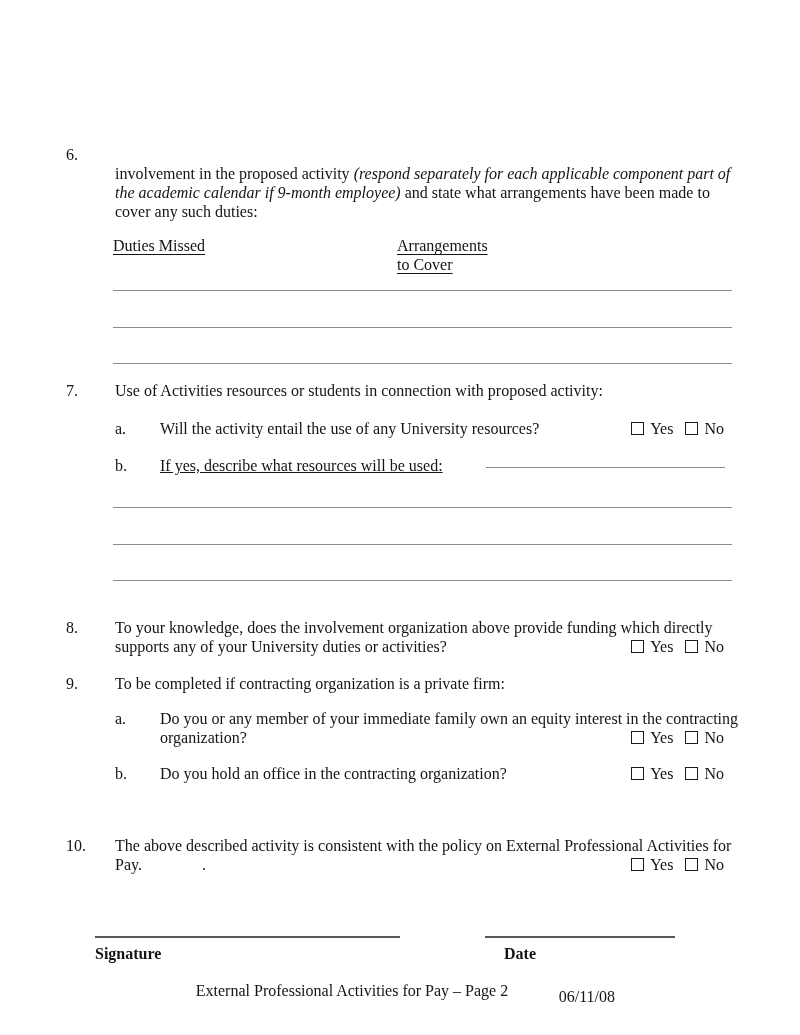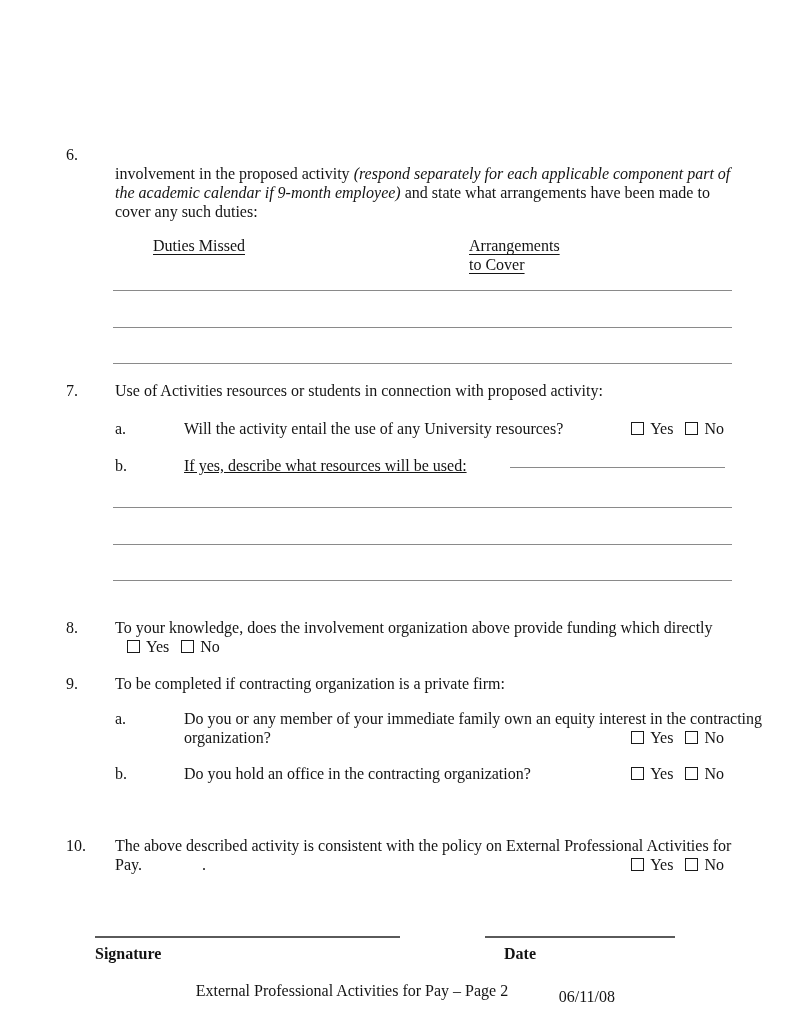--- a/index.html
+++ b/index.html
@@ -2,27 +2,27 @@
 <html><head>
 <meta charset="utf-8">
 <style>
   html,body { margin:0; padding:0; background:#e8e8e8; }
   .page {
     position:relative; width:800px; height:1035px; margin:0 auto;
     background:#ffffff; overflow:hidden;
     font-family:"Liberation Serif","DejaVu Serif",serif;
     font-size:16px; line-height:19px; color:#141414;
   }
-  .abs { position:absolute;margin-left:40px; }
+  .abs { position:absolute; }
   .item { position:absolute; left:66px; width:666px; }
   .num  { position:absolute; left:0; top:0; }
   .body { margin-left:49px; white-space:nowrap; }
   .sub  { position:absolute; left:115px; width:617px; }
   .letter { position:absolute; left:0; top:0; }
-  .srow { margin-left:69px; display:flex; justify-content:space-between; align-items:baseline; padding-right:8px; white-space:nowrap;gap:35px; }
+  .srow { margin-left:45px; display:flex; justify-content:space-between; align-items:baseline; padding-right:8px; white-space:nowrap;gap:35px; }
   .brow { display:flex; justify-content:space-between; align-items:baseline; padding-right:8px; white-space:nowrap; }
   .colhead { text-decoration:underline; text-underline-offset:3px; }
   .hr { position:absolute; left:113px; width:619px; border-top:1.5px solid #8a8a8a; }
   .fill-line { flex:1 1 auto; border-bottom:1.5px solid #8a8a8a; margin-left:8px; transform:translateY(-3px); }
   .cbg { white-space:nowrap;padding-left:12px; }
   .cb { display:inline-block; width:11px; height:11px; border:1.5px solid #1a1a1a; vertical-align:-1px; margin-right:6px; background:#fff; }
   .cb2 { margin-left:12px; }
   .sigline { position:absolute; border-top:2.5px solid #5a5a5a; }
   .siglabel { position:absolute; font-weight:bold; }
   .footer { position:absolute; top:981px; left:0; width:688px; text-align:center; }
@@ -40,21 +40,21 @@
     <div class="body">
       <br>
       <span>involvement in the proposed activity </span><i>(respond separately for each applicable component part of</i><br>
       <i>the academic calendar if 9-month employee)</i><span> and state what arrangements have been made to</span><br>
       <span>cover any such duties:</span>
     </div>
   </div>
 
   <div class="abs" style="top:236px; left:113px;">
     <span class="colhead">Duties Missed</span>
-    <span class="colhead abs" style="left:276px; top:0;">Arrangements to Cover</span>
+    <span class="colhead abs" style="left:284px; top:0;">Arrangements to Cover</span>
   </div>
 
   <div class="hr" style="top:290px"></div>
   <div class="hr" style="top:327px"></div>
   <div class="hr" style="top:363px"></div>
 
   <div class="item" style="top:381px">
     <span class="num">7.</span>
     <div class="body">Use of Activities resources or students in connection with proposed activity:</div>
   </div>
@@ -77,20 +77,21 @@
 
   <div class="hr" style="top:507px"></div>
   <div class="hr" style="top:544px"></div>
   <div class="hr" style="top:580px"></div>
 
   <div class="item" style="top:618px">
     <span class="num">8.</span>
     <div class="body">
       <span>To your knowledge, does the involvement organization above provide funding which directly</span>
       <div class="brow">
+        <span>supports any of your University duties or activities?</span>
         <span class="cbg"><span class="cb"></span><span>Yes</span><span class="cb cb2"></span><span>No</span></span>
       </div>
     </div>
   </div>
 
   <div class="item" style="top:674px">
     <span class="num">9.</span>
     <div class="body">To be completed if contracting organization is a private firm:</div>
   </div>
 

